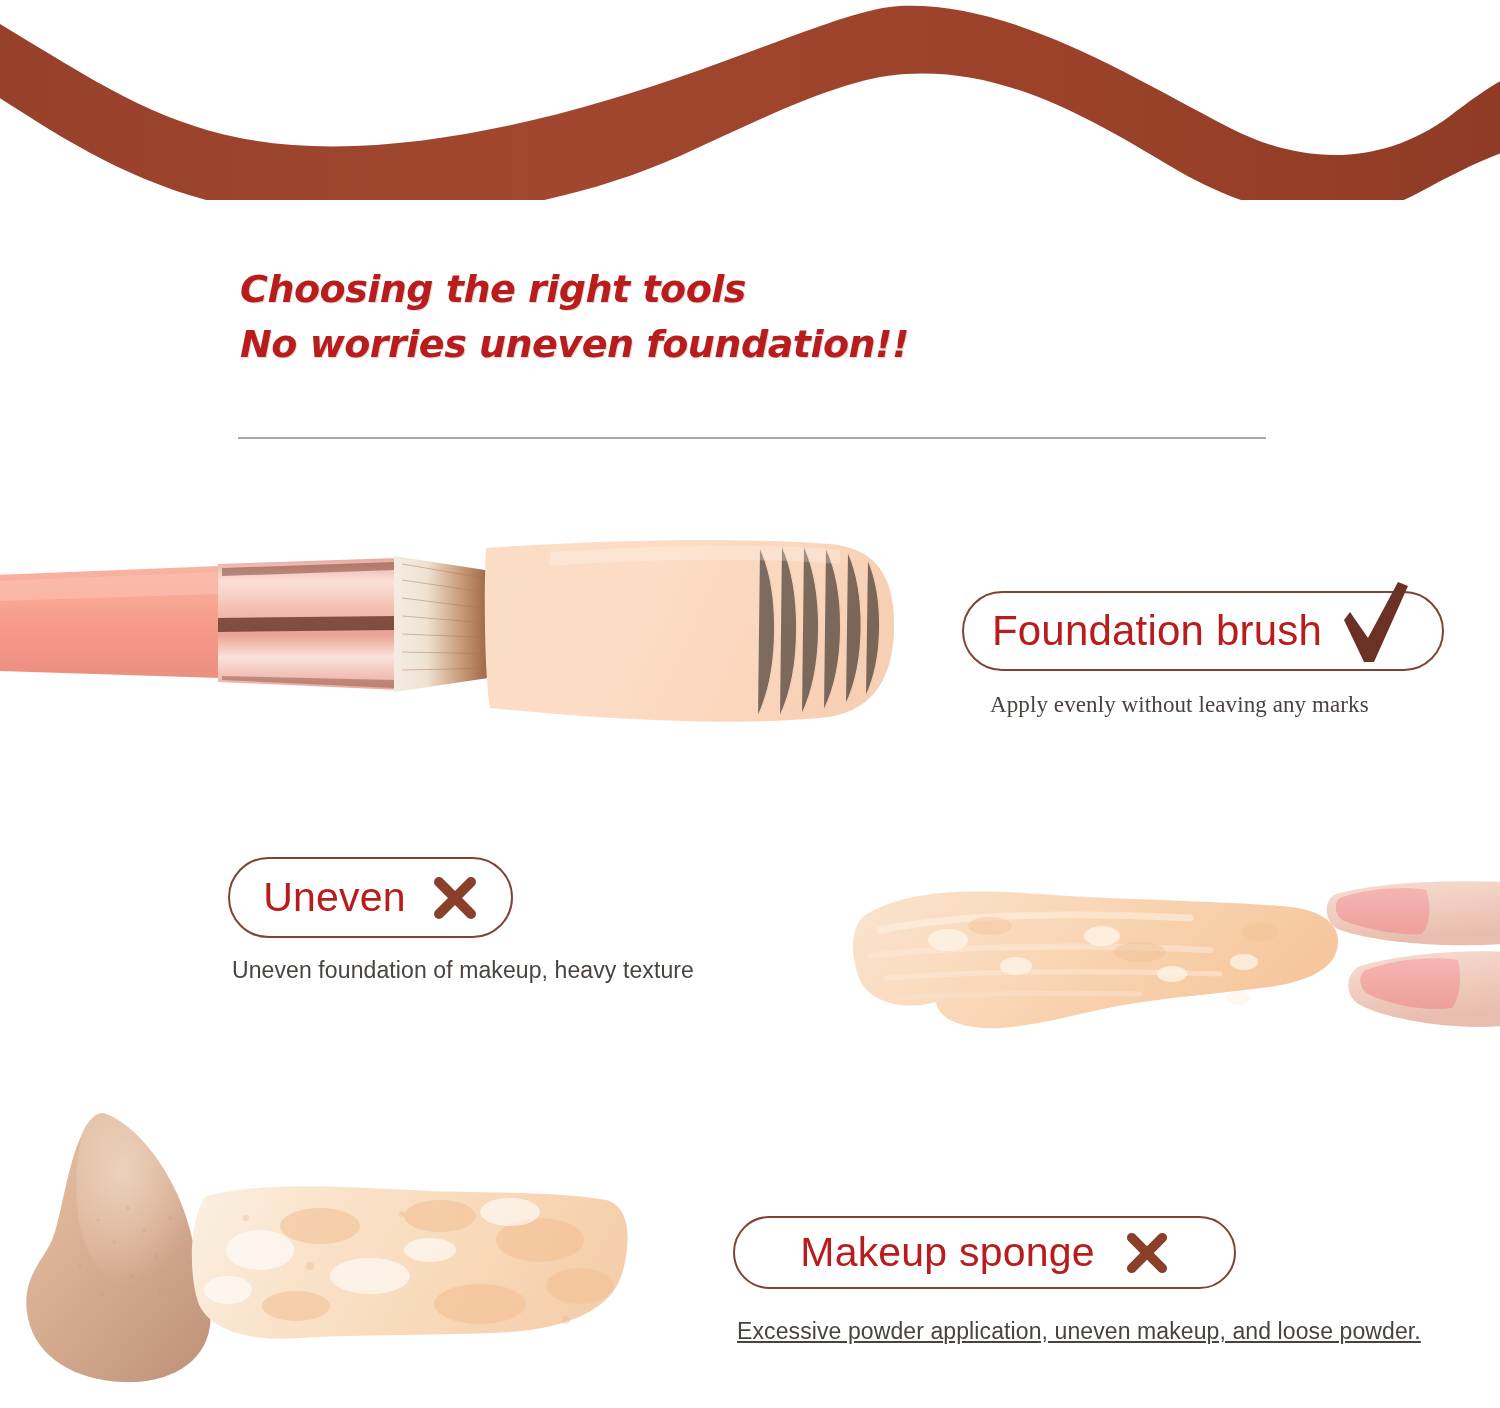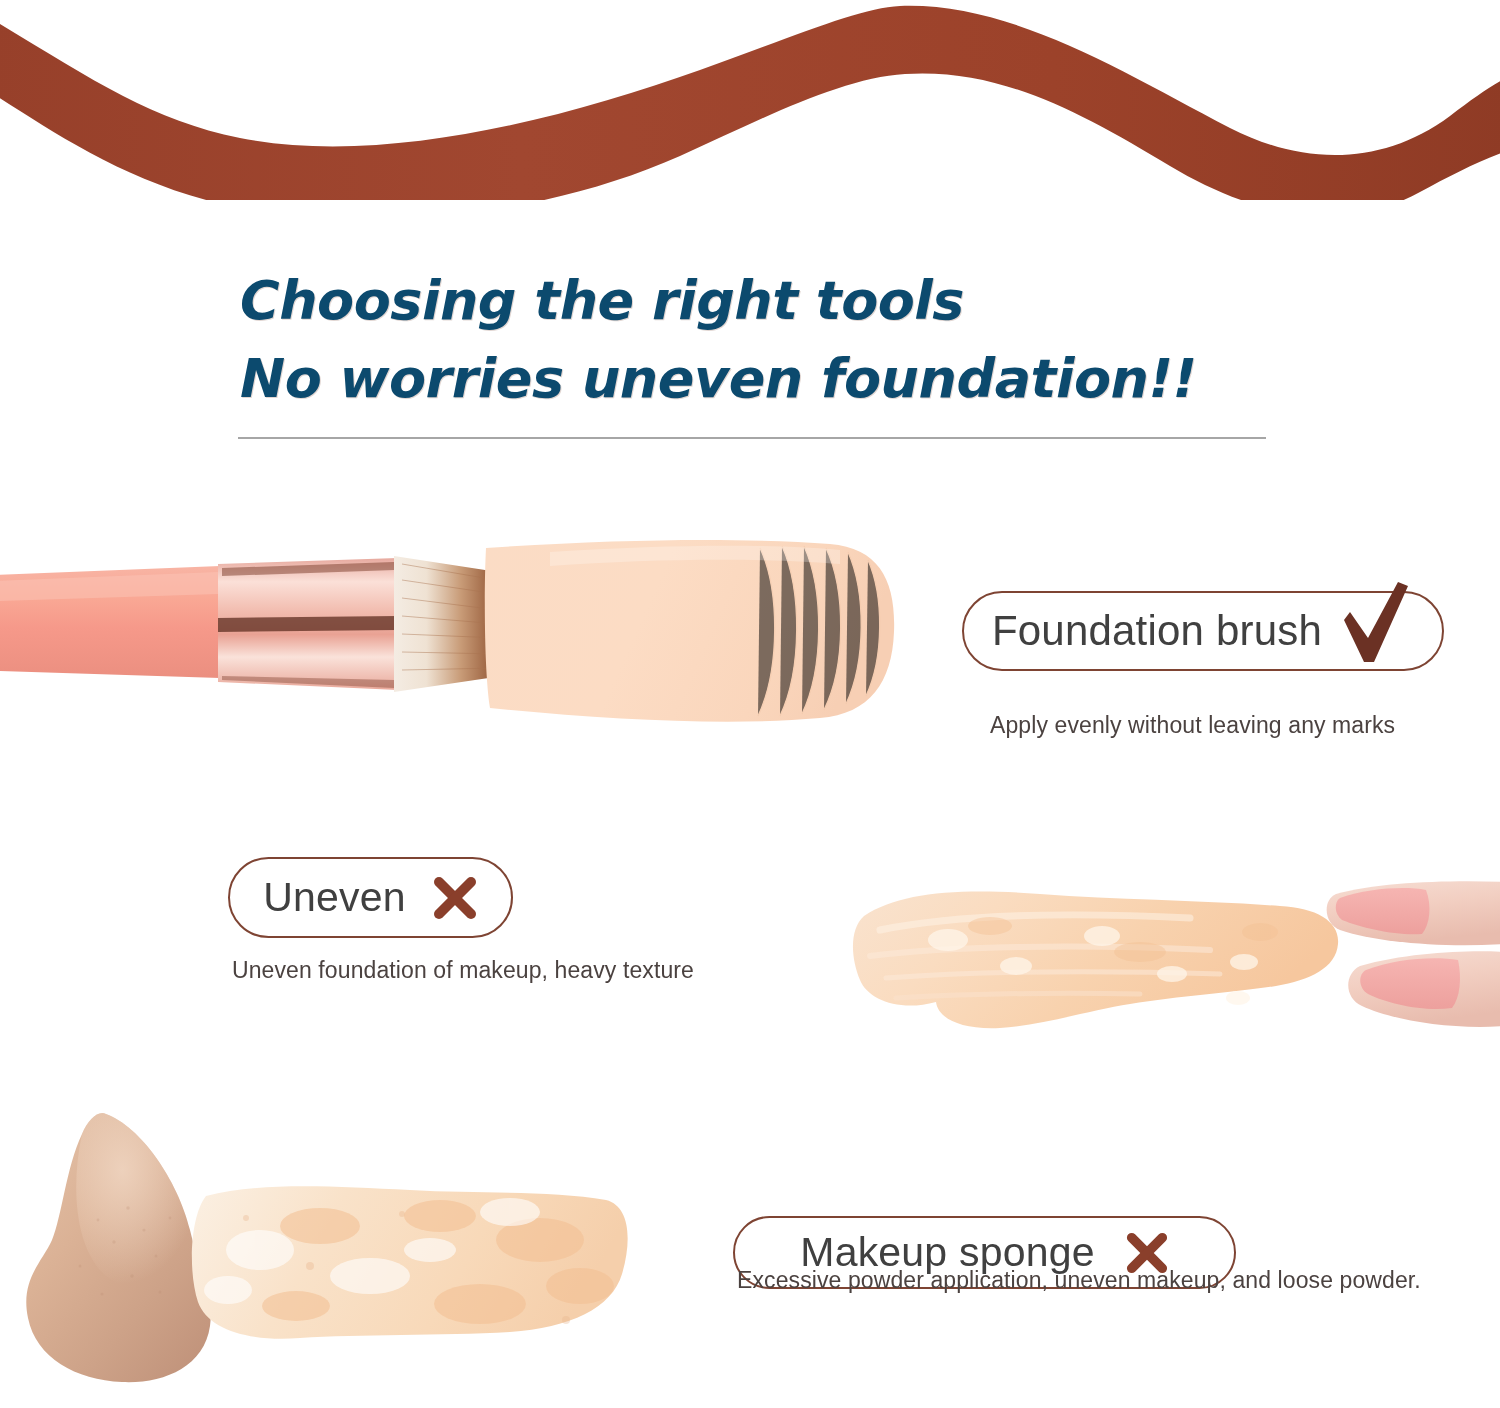--- a/index.html
+++ b/index.html
@@ -32,24 +32,24 @@
   .headline {
     position: absolute;
     left: 240px;
     top: 262px;
     width: 1100px;
   }
   .headline-line {
     font-family: "DejaVu Sans", sans-serif;
     font-weight: bold;
     font-style: italic;
-    font-size: 54px;
+    font-size: 38px;
     line-height: 1.45;
     letter-spacing: -0.5px;
-    color: #0c4a6e;
+    color: #b91c1c;
     white-space: nowrap;
     text-shadow: 1px 1px 0 rgba(120,70,50,0.22);
   }
   .divider {
     position: absolute;
     left: 238px;
     top: 437px;
     width: 1028px;
     height: 0;
     border-top: 2px solid #a6a6a6;
@@ -63,21 +63,21 @@
     border-radius: 999px;
     background: #ffffff;
     display: flex;
     align-items: center;
     justify-content: center;
   }
   .pill-label {
     font-family: "Liberation Sans", sans-serif;
     font-size: 41px;
     font-weight: normal;
-    color: #404040;
+    color: #b91c1c;
     white-space: nowrap;
     letter-spacing: 0.2px;
   }
   .mark {
     margin-left: 26px;
     display: inline-flex;
     align-items: center;
     justify-content: center;
   }
   .mark svg { display: block; }
@@ -98,21 +98,22 @@
     width: 482px;
     height: 80px;
   }
   #pill-foundation .pill-label { font-size: 42px; }
   #pill-foundation .mark {
     margin-left: 18px;
     margin-top: -16px;
   }
   #caption-foundation {
     left: 990px;
-    top: 712px;
+    top: 692px;
+    font-family: Liberation Serif, serif;
   }
 
   
   #pill-finger {
     left: 228px;
     top: 857px;
     width: 285px;
     height: 81px;
   }
   #pill-finger .pill-label { font-size: 41px; }
@@ -125,21 +126,22 @@
   #pill-sponge {
     left: 733px;
     top: 1216px;
     width: 503px;
     height: 73px;
   }
   #pill-sponge .pill-label { font-size: 41px; }
   #pill-sponge .mark { margin-left: 30px; }
   #caption-sponge {
     left: 737px;
-    top: 1267px;
+    top: 1318px;
+    text-decoration: underline;
   }
 
   
   .art {
     position: absolute;
     pointer-events: none;
   }
   #art-brush   { left: -10px;  top: 520px;  width: 920px;  height: 240px; }
   #art-finger  { left: 840px;  top: 870px;  width: 665px;  height: 200px; }
   #art-sponge  { left: 10px;   top: 1090px; width: 625px;  height: 300px; }

